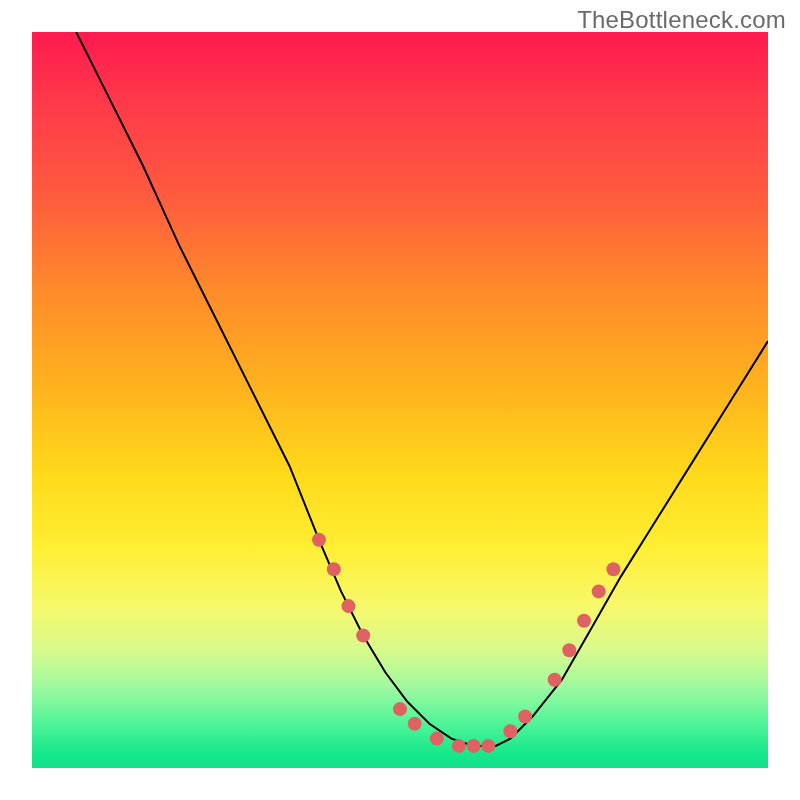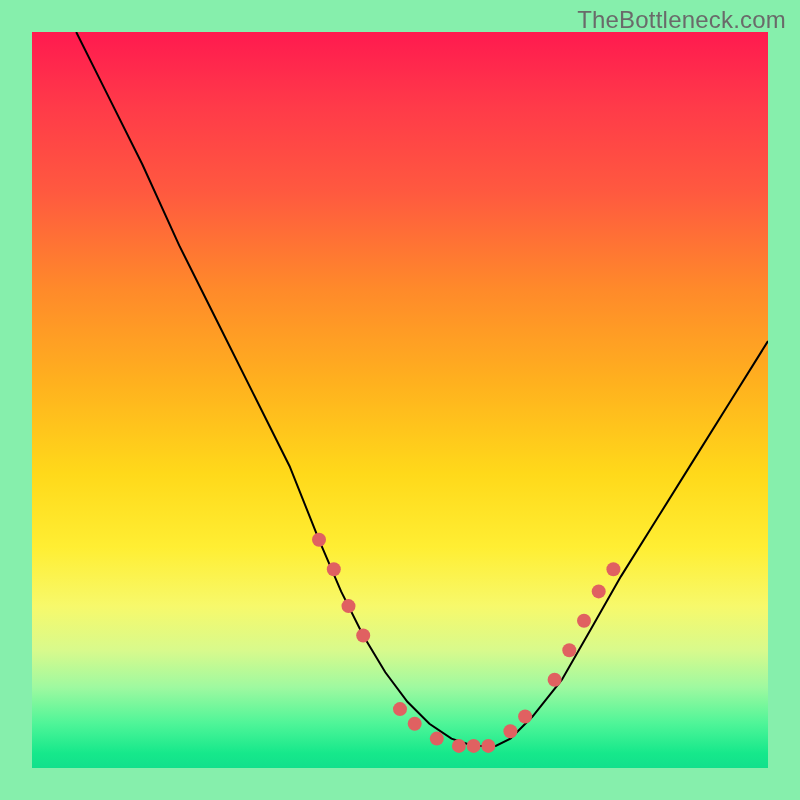--- a/index.html
+++ b/index.html
@@ -10,21 +10,21 @@
     background: #000;
     overflow: hidden;
     font-family: Arial, Helvetica, sans-serif;
   }
   .frame {
     position: absolute;
     top: 0;
     left: 0;
     width: 800px;
     height: 800px;
-    background: #86efac;
+    background: #ffffff;
   }
   .plot {
     position: absolute;
     top: 32px;
     left: 32px;
     width: 736px;
     height: 736px;
     
     background: linear-gradient(
       to bottom,

